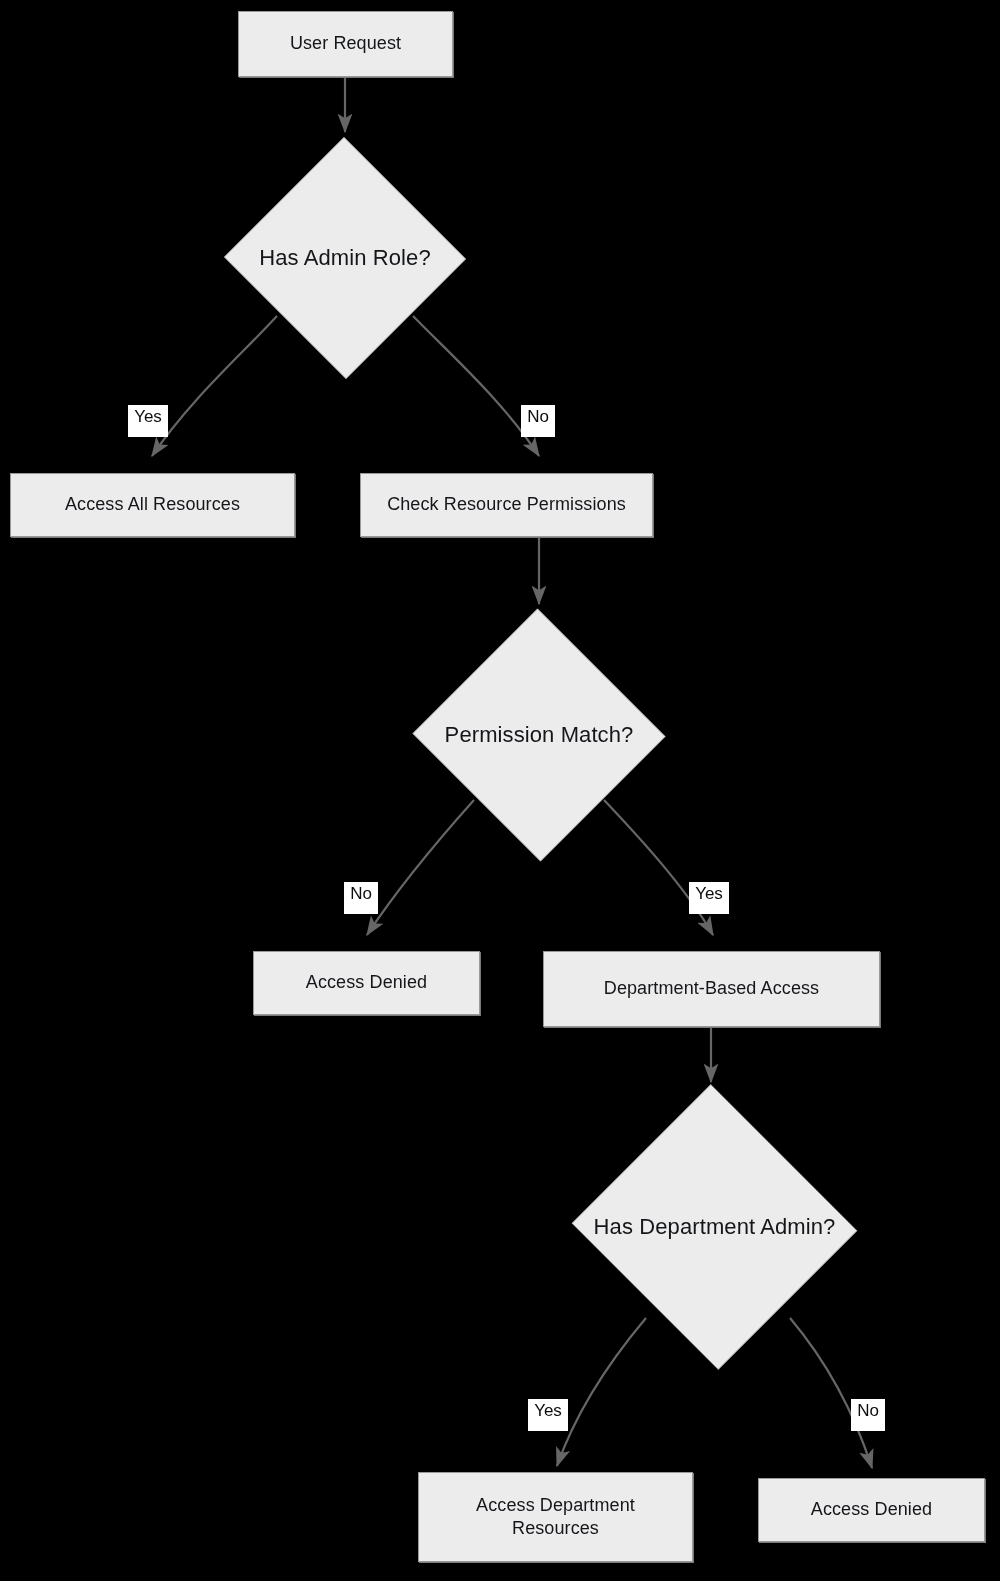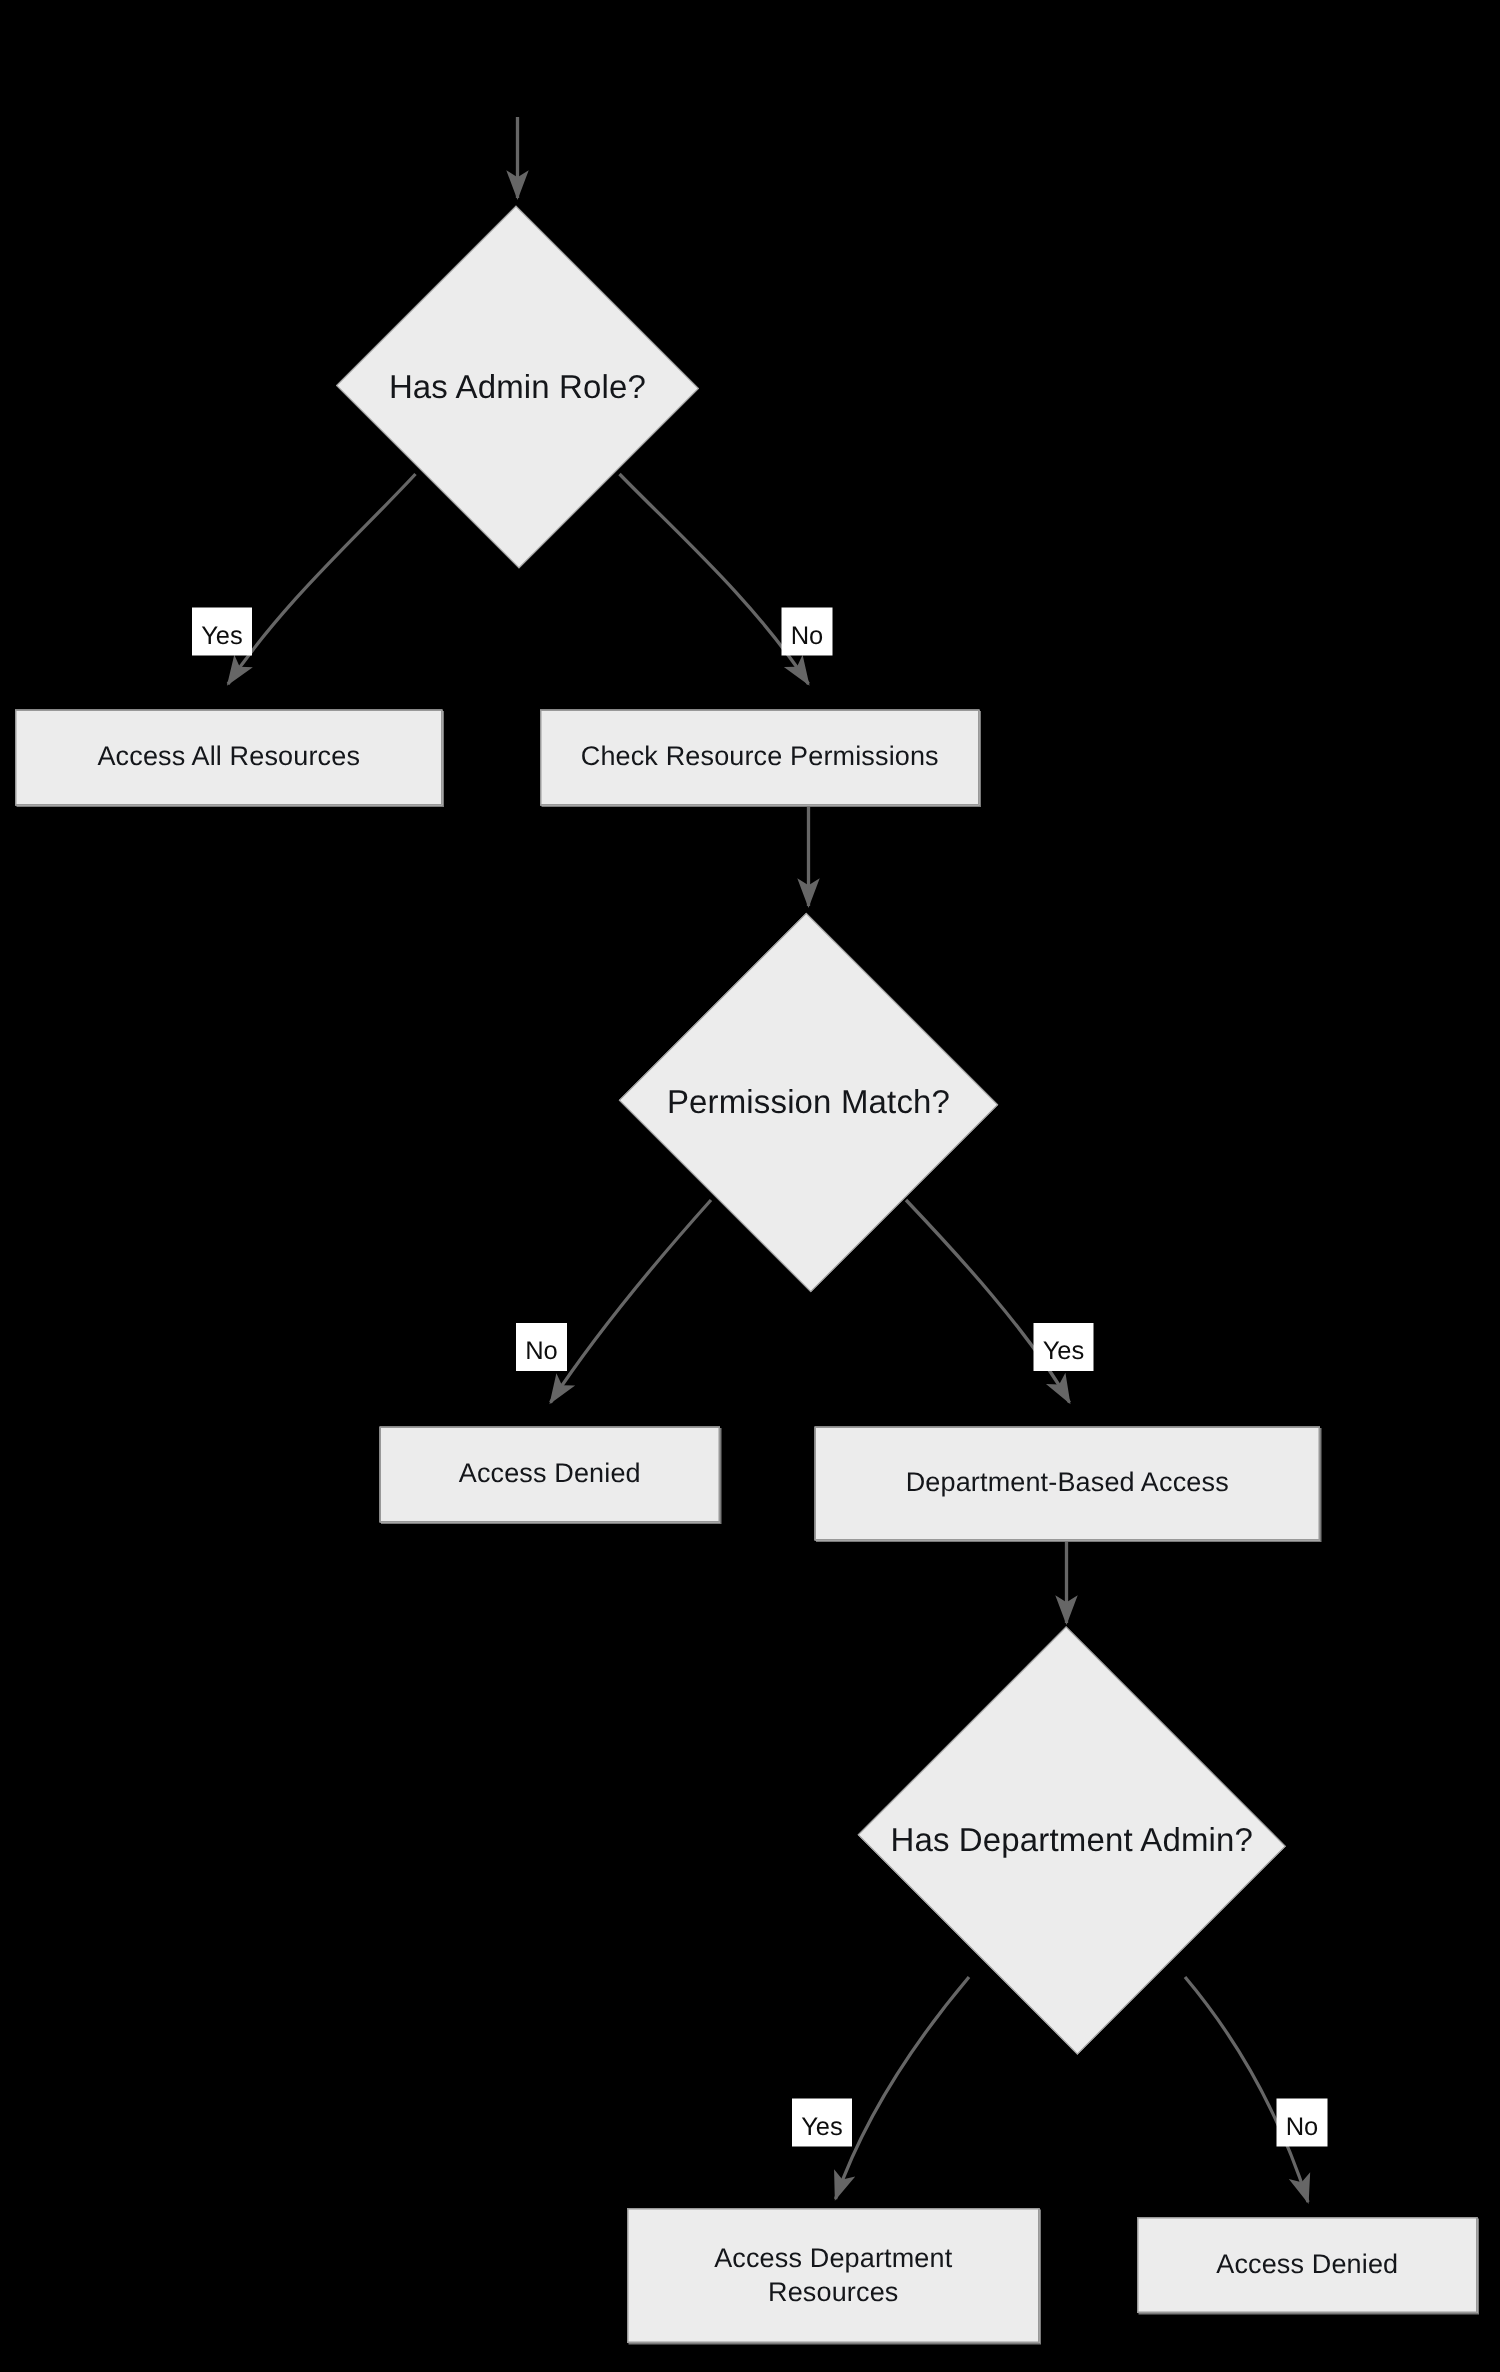--- a/index.html
+++ b/index.html
@@ -65,21 +65,21 @@
   }
   .edge-label {
     position: absolute;
     background: #ffffff;
     color: #0d0d0d;
     font-size: 17px;
     line-height: 1.15;
     padding: 2px 3px 3px 3px;
     box-sizing: border-box;
     display: flex;
-    align-items: flex-end;
+    align-items: flex-start;
     justify-content: center;
     white-space: nowrap;
   }
 </style>
 </head>
 <body>
 
 <div id="canvas">
 
   <svg id="edge-layer" viewBox="0 0 1000 1581" width="1000" height="1581" xmlns="http://www.w3.org/2000/svg">
@@ -95,20 +95,23 @@
       <path d="M413,316 C452,356 502,400 539,456"></path>
       <path d="M539,533 L539,604"></path>
       <path d="M474,800 C440,838 398,888 367,935"></path>
       <path d="M604,800 C640,838 686,888 713,935"></path>
       <path d="M711,1012 L711,1082"></path>
       <path d="M646,1318 C614,1356 578,1406 557,1466"></path>
       <path d="M790,1318 C822,1356 852,1406 872,1468"></path>
     </g>
   </svg>
 
+  <div class="node node-rect" style="left:238px; top:11px; width:215px; height:66px;">
+    <span>User Request</span>
+  </div>
 
   <div class="node node-diamond" style="left:223px; top:138px; width:244px; height:240px;">
     <span class="diamond-shape"></span>
     <span class="diamond-label">Has Admin Role?</span>
   </div>
 
   <div class="node node-rect" style="left:10px; top:473px; width:285px; height:64px;">
     <span>Access All Resources</span>
   </div>
 

